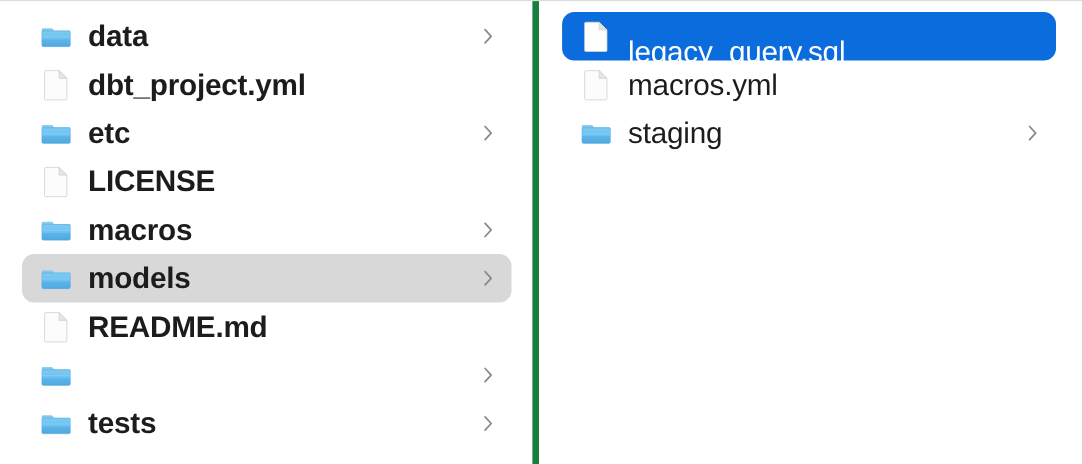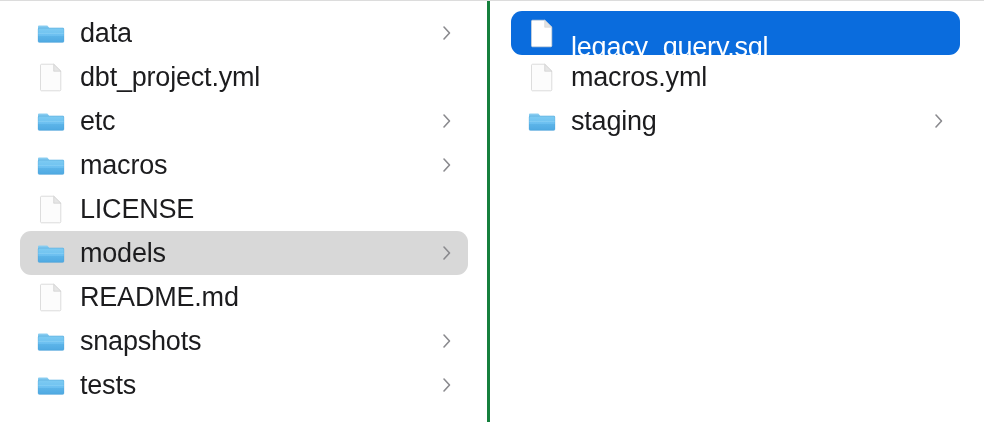--- a/index.html
+++ b/index.html
@@ -28,21 +28,22 @@
 
   .column {
     position: relative;
     height: 100%;
     box-sizing: border-box;
     padding-top: 10px;
     overflow: hidden;
   }
   .column-left {
     width: 490px;
-    border-right: 3px solid #15803d;
+    border-right: 6px solid #15803d;
+    font-weight: bold;
   }
   .column-right {
     width: 493px;
   }
 
   .row {
     position: relative;
     height: 44px;
     display: flex;
     align-items: center;
@@ -189,61 +190,61 @@
         <span class="spacer"></span>
         <span class="chevron">
           <svg viewBox="0 0 14 22" xmlns="http://www.w3.org/2000/svg" aria-hidden="true">
     <path d="M4 5 L9.5 11 L4 17" fill="none" stroke="#8a8a8e" stroke-width="1.6" stroke-linecap="round" stroke-linejoin="round"></path>
   </svg>
         </span>
       </div>
       <div class="row">
         <span class="icon">
           <svg viewBox="0 0 30 30" xmlns="http://www.w3.org/2000/svg" aria-hidden="true">
-    <defs>
-      <linearGradient id="ftab" x1="0" y1="0" x2="0" y2="1">
-        <stop offset="0" stop-color="#8fd0f2"></stop>
-                <stop offset="1" stop-color="#61b8e8"></stop>
-      </linearGradient>
-      <linearGradient id="fbody" x1="0" y1="0" x2="0" y2="1">
-        <stop offset="0" stop-color="#7ecbf2"></stop>
-                <stop offset="0.52" stop-color="#6bbff0"></stop>
-        <stop offset="0.56" stop-color="#5cb4e8"></stop>
-                <stop offset="1" stop-color="#4fa9e2"></stop>
-      </linearGradient>
-    </defs>
-    <path d="M3.2 7.6h8.1l1.9 2.1h13.6c0.7 0 1.2 0.5 1.2 1.2v1.1H2v-3.2c0-0.7 0.5-1.2 1.2-1.2z" fill="url(#ftab)"></path>
-    <rect x="2" y="10.2" width="26" height="14.2" rx="1.5" fill="url(#fbody)"></rect>
-    <rect x="2" y="14.9" width="26" height="1.1" fill="#8ed3f5" opacity="0.55"></rect>
-    <rect x="2" y="10.2" width="26" height="14.2" rx="1.5" fill="none" stroke="#3f97cf" stroke-width="0.5" opacity="0.5"></rect>
-  </svg>
-        </span>
-        <span class="label">macros</span>
-        <span class="spacer"></span>
-        <span class="chevron">
-          <svg viewBox="0 0 14 22" xmlns="http://www.w3.org/2000/svg" aria-hidden="true">
-    <path d="M4 5 L9.5 11 L4 17" fill="none" stroke="#8a8a8e" stroke-width="1.6" stroke-linecap="round" stroke-linejoin="round"></path>
-  </svg>
-        </span>
-      </div>
-      <div class="row">
-        <span class="icon">
-          <svg viewBox="0 0 30 30" xmlns="http://www.w3.org/2000/svg" aria-hidden="true">
     <path d="M5.5 2.2h12.2l7.1 7.0v18.6c0 0.6-0.5 1.0-1.0 1.0H5.5c-0.6 0-1.0-0.5-1.0-1.0V3.2c0-0.6 0.5-1.0 1.0-1.0z" fill="#fcfcfc" stroke="#cfcfcf" stroke-width="0.7" stroke-linejoin="round"></path>
     <path d="M17.7 2.2l7.1 7.0h-7.1z" fill="#e6e6e6" stroke="#cfcfcf" stroke-width="0.7" stroke-linejoin="round"></path>
   </svg>
         </span>
         <span class="label">LICENSE</span>
         <span class="spacer"></span>
         <span class="chevron hidden">
           <svg viewBox="0 0 14 22" xmlns="http://www.w3.org/2000/svg" aria-hidden="true">
     <path d="M4 5 L9.5 11 L4 17" fill="none" stroke="#8a8a8e" stroke-width="1.6" stroke-linecap="round" stroke-linejoin="round"></path>
   </svg>
         </span>
       </div>
+      <div class="row">
+        <span class="icon">
+          <svg viewBox="0 0 30 30" xmlns="http://www.w3.org/2000/svg" aria-hidden="true">
+    <defs>
+      <linearGradient id="ftab" x1="0" y1="0" x2="0" y2="1">
+        <stop offset="0" stop-color="#8fd0f2"></stop>
+                <stop offset="1" stop-color="#61b8e8"></stop>
+      </linearGradient>
+      <linearGradient id="fbody" x1="0" y1="0" x2="0" y2="1">
+        <stop offset="0" stop-color="#7ecbf2"></stop>
+                <stop offset="0.52" stop-color="#6bbff0"></stop>
+        <stop offset="0.56" stop-color="#5cb4e8"></stop>
+                <stop offset="1" stop-color="#4fa9e2"></stop>
+      </linearGradient>
+    </defs>
+    <path d="M3.2 7.6h8.1l1.9 2.1h13.6c0.7 0 1.2 0.5 1.2 1.2v1.1H2v-3.2c0-0.7 0.5-1.2 1.2-1.2z" fill="url(#ftab)"></path>
+    <rect x="2" y="10.2" width="26" height="14.2" rx="1.5" fill="url(#fbody)"></rect>
+    <rect x="2" y="14.9" width="26" height="1.1" fill="#8ed3f5" opacity="0.55"></rect>
+    <rect x="2" y="10.2" width="26" height="14.2" rx="1.5" fill="none" stroke="#3f97cf" stroke-width="0.5" opacity="0.5"></rect>
+  </svg>
+        </span>
+        <span class="label">macros</span>
+        <span class="spacer"></span>
+        <span class="chevron">
+          <svg viewBox="0 0 14 22" xmlns="http://www.w3.org/2000/svg" aria-hidden="true">
+    <path d="M4 5 L9.5 11 L4 17" fill="none" stroke="#8a8a8e" stroke-width="1.6" stroke-linecap="round" stroke-linejoin="round"></path>
+  </svg>
+        </span>
+      </div>
       <div class="row selected-gray">
         <span class="icon">
           <svg viewBox="0 0 30 30" xmlns="http://www.w3.org/2000/svg" aria-hidden="true">
     <defs>
       <linearGradient id="ftab" x1="0" y1="0" x2="0" y2="1">
         <stop offset="0" stop-color="#8fd0f2"></stop>
                 <stop offset="1" stop-color="#61b8e8"></stop>
       </linearGradient>
       <linearGradient id="fbody" x1="0" y1="0" x2="0" y2="1">
         <stop offset="0" stop-color="#7ecbf2"></stop>
@@ -295,21 +296,20 @@
         <stop offset="0.56" stop-color="#5cb4e8"></stop>
                 <stop offset="1" stop-color="#4fa9e2"></stop>
       </linearGradient>
     </defs>
     <path d="M3.2 7.6h8.1l1.9 2.1h13.6c0.7 0 1.2 0.5 1.2 1.2v1.1H2v-3.2c0-0.7 0.5-1.2 1.2-1.2z" fill="url(#ftab)"></path>
     <rect x="2" y="10.2" width="26" height="14.2" rx="1.5" fill="url(#fbody)"></rect>
     <rect x="2" y="14.9" width="26" height="1.1" fill="#8ed3f5" opacity="0.55"></rect>
     <rect x="2" y="10.2" width="26" height="14.2" rx="1.5" fill="none" stroke="#3f97cf" stroke-width="0.5" opacity="0.5"></rect>
   </svg>
         </span>
-        <span class="label">snapshots</span>
         <span class="spacer"></span>
         <span class="chevron">
           <svg viewBox="0 0 14 22" xmlns="http://www.w3.org/2000/svg" aria-hidden="true">
     <path d="M4 5 L9.5 11 L4 17" fill="none" stroke="#8a8a8e" stroke-width="1.6" stroke-linecap="round" stroke-linejoin="round"></path>
   </svg>
         </span>
       </div>
       <div class="row">
         <span class="icon">
           <svg viewBox="0 0 30 30" xmlns="http://www.w3.org/2000/svg" aria-hidden="true">

